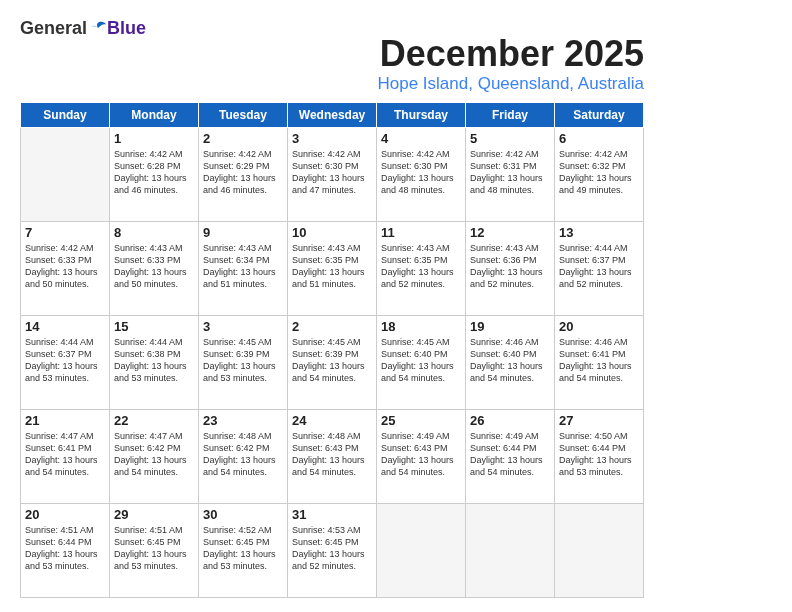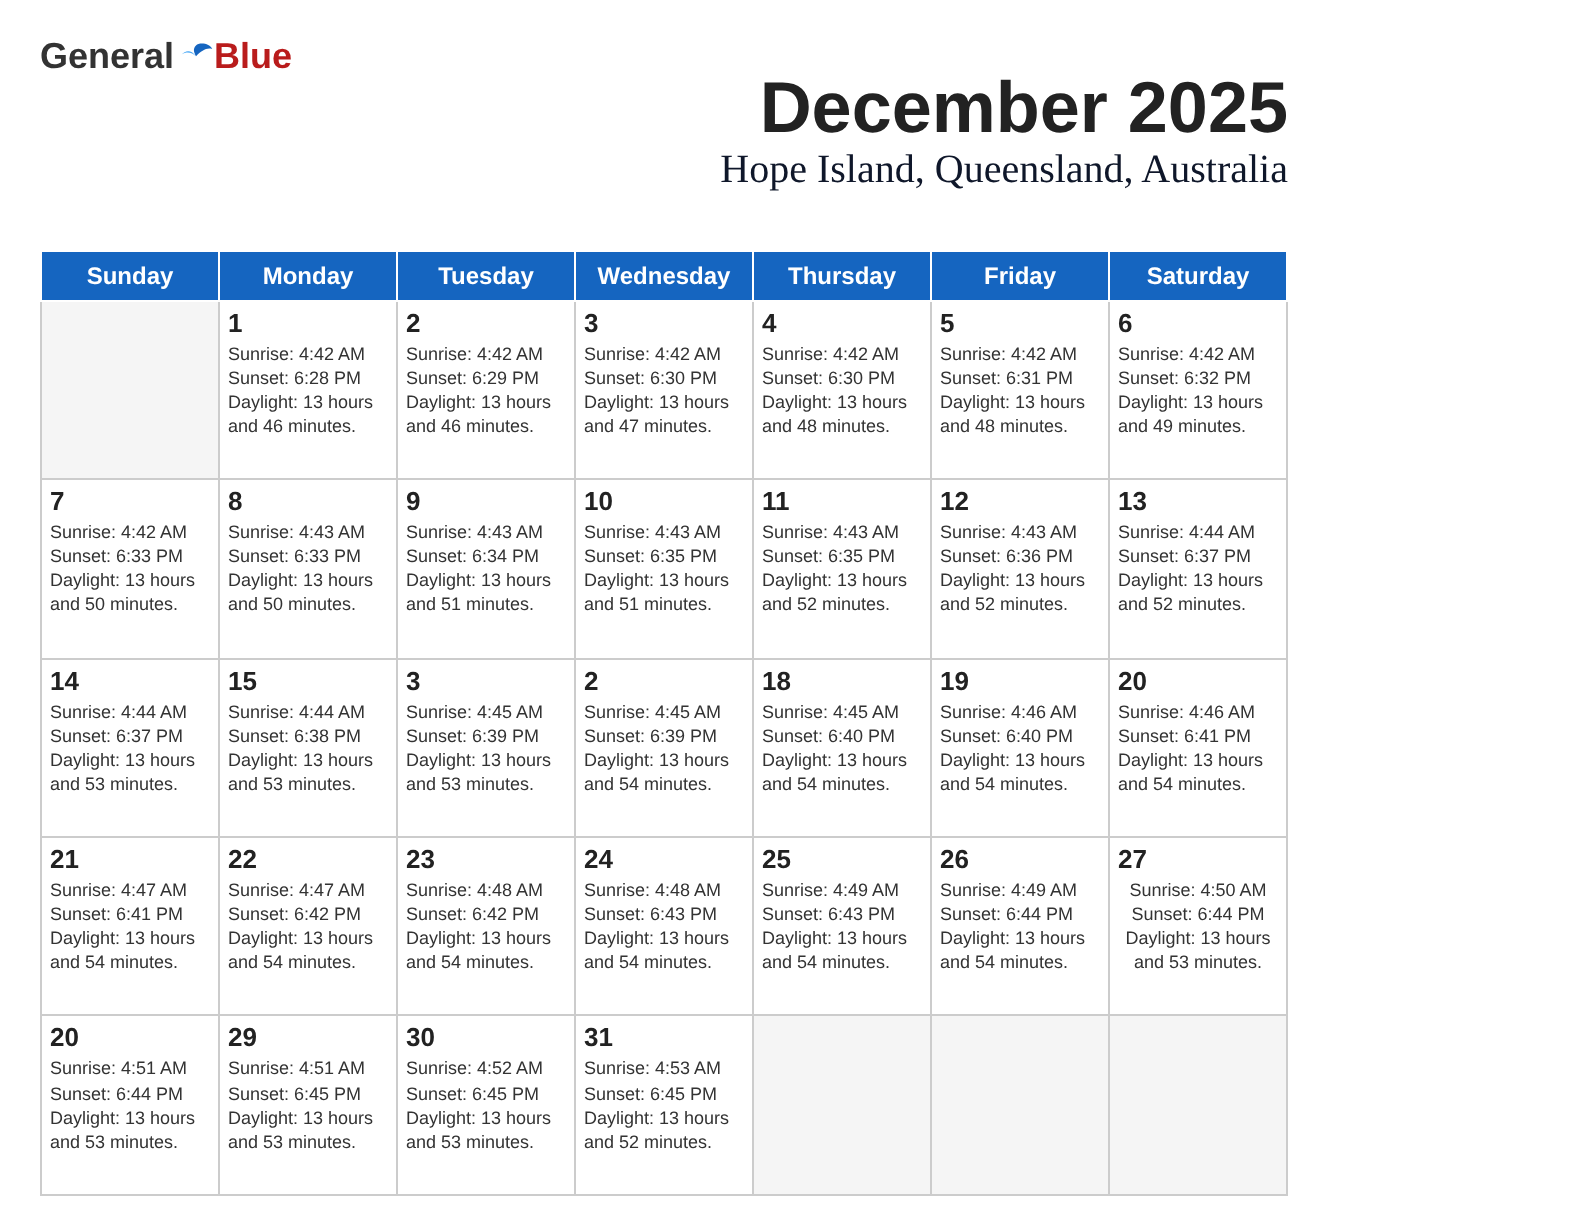--- a/index.html
+++ b/index.html
@@ -28,47 +28,45 @@
       flex-direction: column;
       align-items: flex-start;
     }
     .logo-text {
       display: flex;
       align-items: center;
       font-size: 18px;
       font-weight: bold;
     }
     .logo-general { color: #333; }
-    .logo-blue { color: #b91c1c; }
+    .logo-blue { color: #4c1d95; }
     .logo-icon {
       width: 18px;
       height: 18px;
       margin-left: 2px;
     }
     .title-block {
       text-align: right;
     }
     .month-title {
       font-size: 36px;
       font-weight: bold;
       color: #222;
       line-height: 1.1;
       margin-top: 16px;
     }
     .location {
-      font-size: 20px;
-      color: #0f172a;
-      font-family: Liberation Serif, serif;
+      font-size: 17px;
+      color: #3b82f6;
     }
     .calendar-table {
       width: 100%;
       border-collapse: collapse;
       flex: 1;
       table-layout: fixed;
-      margin-top: 20px;
     }
     .calendar-table th {
       background: #1565c0;
       color: #fff;
       font-size: 12px;
       font-weight: bold;
       padding: 5px 4px;
       text-align: center;
       border: 1px solid #fff;
     }
@@ -316,21 +314,21 @@
           </td>
           <td>
             <span class="day-number">26</span>
             <div class="cell-info" style="white-space: pre-line;">Sunrise: 4:49 AM
 Sunset: 6:44 PM
 Daylight: 13 hours
 and 54 minutes.</div>
           </td>
           <td>
             <span class="day-number">27</span>
-            <div class="cell-info" style="white-space: pre-line; text-align: center;">Sunrise: 4:50 AM
+            <div class="cell-info" style="white-space: pre-line;">Sunrise: 4:50 AM
 Sunset: 6:44 PM
 Daylight: 13 hours
 and 53 minutes.</div>
           </td>
         </tr>
         <tr>
           <td>
             <span class="day-number">20</span>
             <div class="cell-info" style="white-space: pre-line;">Sunrise: 4:51 AM
 Sunset: 6:44 PM

